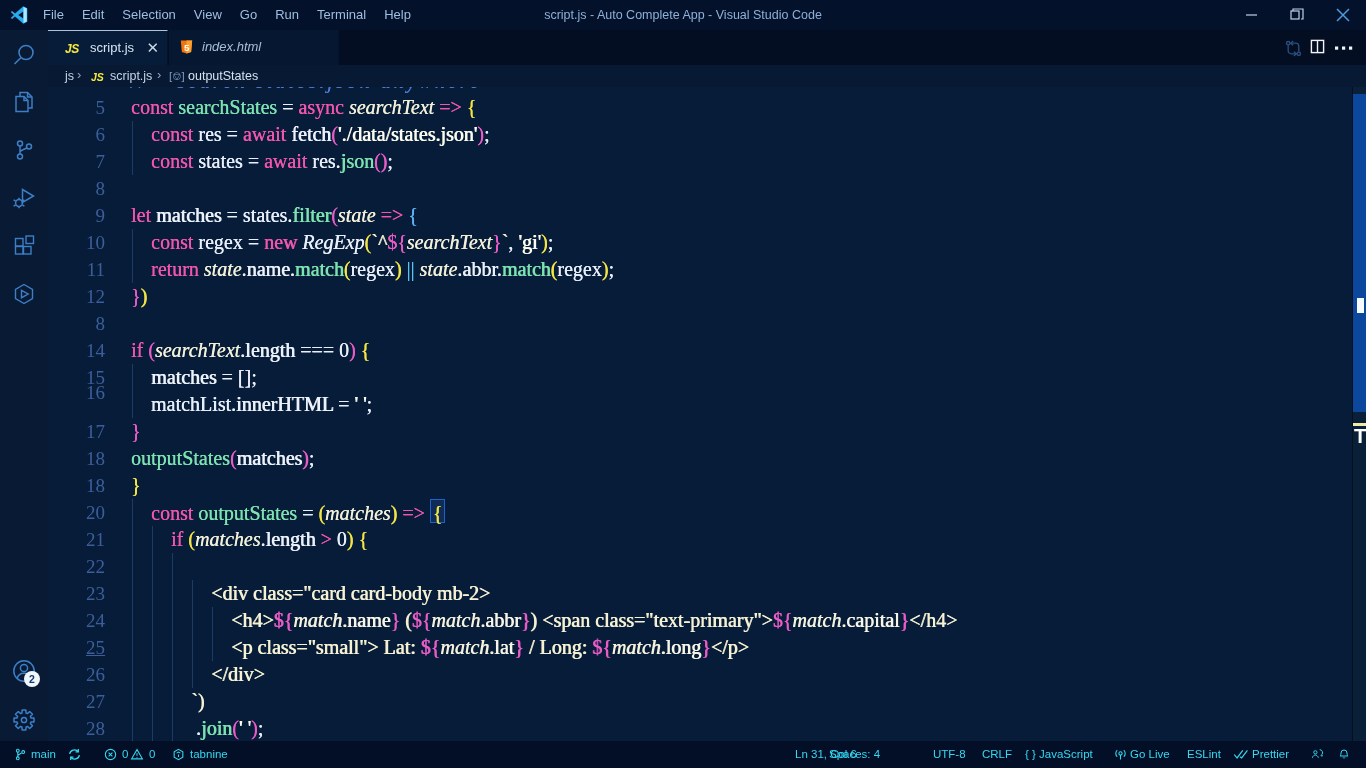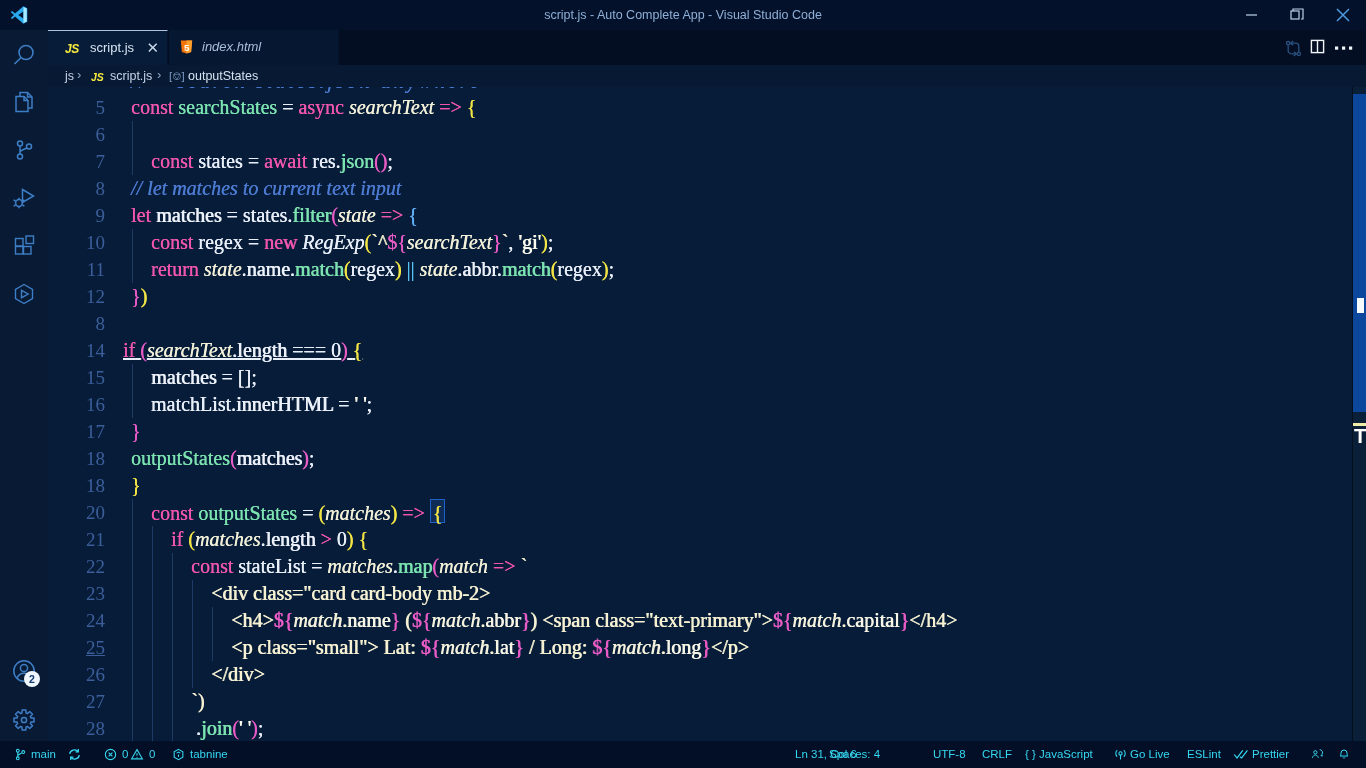--- a/index.html
+++ b/index.html
@@ -62,20 +62,23 @@
 </style>
 </head>
 <body>
 <div id="app">
 
 <div id="titlebar">
   <svg style="position:absolute;left:10px;top:6px" width="18" height="18" viewBox="0 0 100 100">
     <path fill-rule="evenodd" d="M74 2 L96 12 L96 88 L74 98 L28 58 L12 72 L4 66 L22 50 L4 34 L12 28 L28 42 Z M74 30 L46 50 L74 70 Z" fill="#2AAAEE"></path>
     <path d="M75 6 L93 14.5 L93 85.5 L75 94 Z" fill="#A8E9FF"></path>
   </svg>
+  <div id="menus">
+    <span>File</span><span>Edit</span><span>Selection</span><span>View</span><span>Go</span><span>Run</span><span>Terminal</span><span>Help</span>
+  </div>
   <div id="wintitle">script.js - Auto Complete App - Visual Studio Code</div>
   <div id="winbtns">
     <svg width="140" height="30" viewBox="0 0 140 30">
       <line x1="20" y1="15" x2="31" y2="15" stroke="#BFD4EA" stroke-width="1.2"></line>
       <rect x="65" y="11" width="8" height="8" fill="none" stroke="#BFD4EA" stroke-width="1.2"></rect>
       <path d="M67 11 v-2 h10 v10 h-2" fill="none" stroke="#BFD4EA" stroke-width="1.2"></path>
       <path d="M111 9 l12 12 M123 9 l-12 12" stroke="#4C9BE0" stroke-width="1.5"></path>
     </svg>
   </div>
 </div>
@@ -163,52 +166,51 @@
   <span style="position:absolute;left:109px;color:#8FA8C8;font-size:13px;top:-1px;">›</span>
   <span style="position:absolute;left:121px;color:#7E9BC0;font-size:11.5px;">[⎊]</span>
   <span style="position:absolute;left:140px;color:#D5E2F0;">outputStates</span>
 </div>
 
 <div id="editor">
       <div class="cl" style="top: -19px; left: 83px;"><span class="c" style="letter-spacing:3px">// * search states.json anywhere *</span></div>
       <div class="ln" style="top: 7px;">5</div>
       <div class="cl" style="top: 7px; left: 83px;"><span class="k">const</span> <span class="f">searchStates</span> = <span class="k">async</span> <span class="i">searchText</span> <span class="k">=&gt;</span> <span class="y">{</span></div>
       <div class="ln" style="top: 34px;">6</div>
+      <div class="cl" style="top: 34px; left: 103px;"><span class="k">const</span> res = <span class="k">await</span> <span class="b">fetch</span><span class="m">(</span><span class="s">'./data/states.json'</span><span class="m">)</span>;</div>
       <div class="ln" style="top: 61px;">7</div>
       <div class="cl" style="top: 61px; left: 103px;"><span class="k">const</span> states = <span class="k">await</span> res.<span class="fm">json</span><span class="m">()</span>;</div>
       <div class="ln" style="top: 88px;">8</div>
-      <div class="cl" style="top: 88px; left: 83px;"><span class="c">// let matches to current text input</span></div>
       <div class="ln" style="top: 115px;">9</div>
       <div class="cl" style="top: 115px; left: 83px;"><span class="k">let</span> <span class="b">matches</span> = states.<span class="fm">filter</span><span class="m">(</span><span class="i">state</span> <span class="k">=&gt;</span> <span class="u">{</span></div>
       <div class="ln" style="top: 142px;">10</div>
       <div class="cl" style="top: 142px; left: 103px;"><span class="k">const</span> regex = <span class="k" style="text-shadow:0.7px 0 0 currentColor">new</span> <span class="i" style="color:#E9EFF9">RegExp</span><span class="y">(</span><span class="t">`^</span><span class="m">${</span><span class="i">searchText</span><span class="m">}</span><span class="t">`</span>, <span class="s">'gi'</span><span class="y">)</span>;</div>
       <div class="ln" style="top: 169px;">11</div>
       <div class="cl" style="top: 169px; left: 103px;"><span class="k">return</span> <span class="i">state</span>.<span class="b">name</span>.<span class="fm">match</span><span class="y">(</span>regex<span class="y">)</span> <span class="cy">||</span> <span class="i">state</span>.<span class="b">abbr</span>.<span class="fm">match</span><span class="y">(</span>regex<span class="y">)</span>;</div>
       <div class="ln" style="top: 196px;">12</div>
       <div class="cl" style="top: 196px; left: 83px;"><span class="m">}</span><span class="y">)</span></div>
       <div class="ln" style="top: 223px;">8</div>
       <div class="cl" style="top: 223px; left: 83px;"></div>
       <div class="ln" style="top: 250px;">14</div>
-      <div class="cl" style="top: 250px; left: 75px; text-decoration: underline;"><span class="k">if</span> <span class="m">(</span><span class="i">searchText</span>.<span class="b">length</span> === 0<span class="m">)</span> <span class="y">{</span></div>
+      <div class="cl" style="top: 250px; left: 83px;"><span class="k">if</span> <span class="m">(</span><span class="i">searchText</span>.<span class="b">length</span> === 0<span class="m">)</span> <span class="y">{</span></div>
       <div class="ln" style="top: 277px;">15</div>
       <div class="cl" style="top: 277px; left: 103px;"><span class="b">matches</span> = [];</div>
-      <div class="ln" style="top: 304px;">16</div>
+      <div class="ln" style="top: 292px;">16</div>
       <div class="cl" style="top: 304px; left: 103px;">matchList.<span class="b">innerHTML</span> = <span class="s">' '</span>;</div>
       <div class="ln" style="top: 331px;">17</div>
       <div class="cl" style="top: 331px; left: 83px;"><span class="m">}</span></div>
       <div class="ln" style="top: 358px;">18</div>
       <div class="cl" style="top: 358px; left: 83px;"><span class="f">outputStates</span><span class="m">(</span><span class="b">matches</span><span class="m">)</span>;</div>
       <div class="ln" style="top: 385px;">18</div>
       <div class="cl" style="top: 385px; left: 83px;"><span class="y">}</span></div>
       <div class="ln" style="top: 412px;">20</div>
       <div class="cl" style="top: 412px; left: 103px;"><span class="k">const</span> <span class="f">outputStates</span> = <span class="y">(</span><span class="i">matches</span><span class="y">)</span> <span class="k">=&gt;</span> <span class="box"><span class="y">{</span></span></div>
       <div class="ln" style="top: 439px;">21</div>
       <div class="cl" style="top: 439px; left: 123px;"><span class="k">if</span> <span class="y">(</span><span class="i">matches</span>.<span class="b">length</span> <span class="k">&gt;</span> 0<span class="y">)</span> <span class="y">{</span></div>
       <div class="ln" style="top: 466px;">22</div>
-      <div class="cl" style="top: 466px; left: 143px;"><span class="k">const</span> stateList = <span class="i">matches</span>.<span class="fm">map</span><span class="m">(</span><span class="i">match</span> <span class="k">=&gt;</span> <span class="t">`</span></div>
       <div class="ln" style="top: 493px;">23</div>
       <div class="cl" style="top: 493px; left: 163px;"><span class="t">&lt;div class="card card-body mb-2&gt;</span></div>
       <div class="ln" style="top: 520px;">24</div>
       <div class="cl" style="top: 520px; left: 183px;"><span class="t">&lt;h4&gt;</span><span class="mb">${</span><span class="ti">match</span><span class="t">.</span><span class="bt">name</span><span class="mb">}</span><span class="t"> (</span><span class="mb">${</span><span class="ti">match</span><span class="t">.</span><span class="bt">abbr</span><span class="mb">}</span><span class="t">) &lt;span class="text-primary"&gt;</span><span class="mb">${</span><span class="ti">match</span><span class="t">.</span><span class="bt">capital</span><span class="mb">}</span><span class="t">&lt;/h4&gt;</span></div>
       <div class="ln" style="top: 547px; text-decoration: underline;">25</div>
       <div class="cl" style="top: 547px; left: 183px;"><span class="t">&lt;p class="small"&gt; Lat: </span><span class="mb">${</span><span class="ti">match</span><span class="t">.</span><span class="bt">lat</span><span class="mb">}</span><span class="t"> / Long: </span><span class="mb">${</span><span class="ti">match</span><span class="t">.</span><span class="bt">long</span><span class="mb">}</span><span class="t">&lt;/p&gt;</span></div>
       <div class="ln" style="top: 574px;">26</div>
       <div class="cl" style="top: 574px; left: 163px;"><span class="t">&lt;/div&gt;</span></div>
       <div class="ln" style="top: 601px;">27</div>
       <div class="cl" style="top: 601px; left: 143px;"><span class="t">`</span><span class="t">)</span></div>

